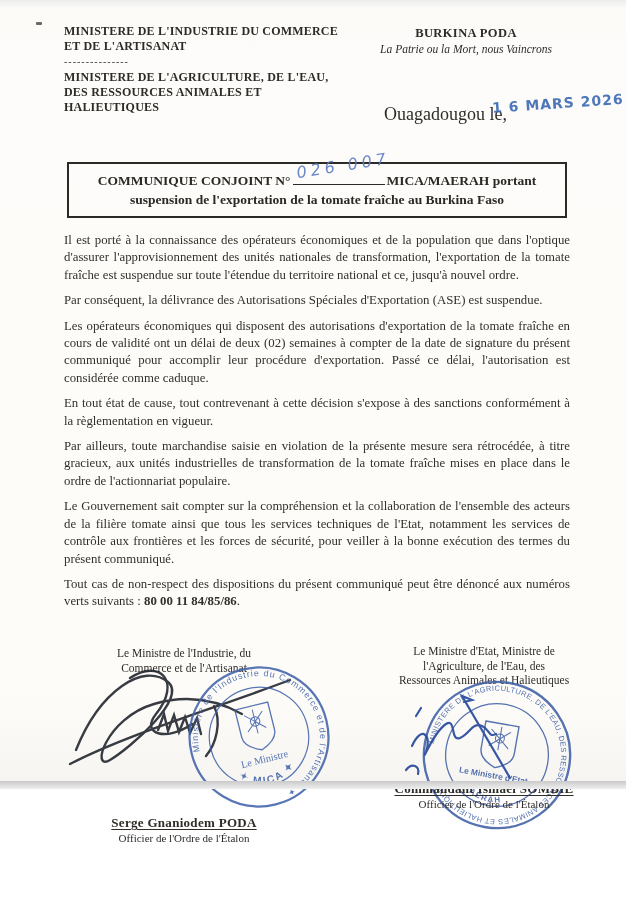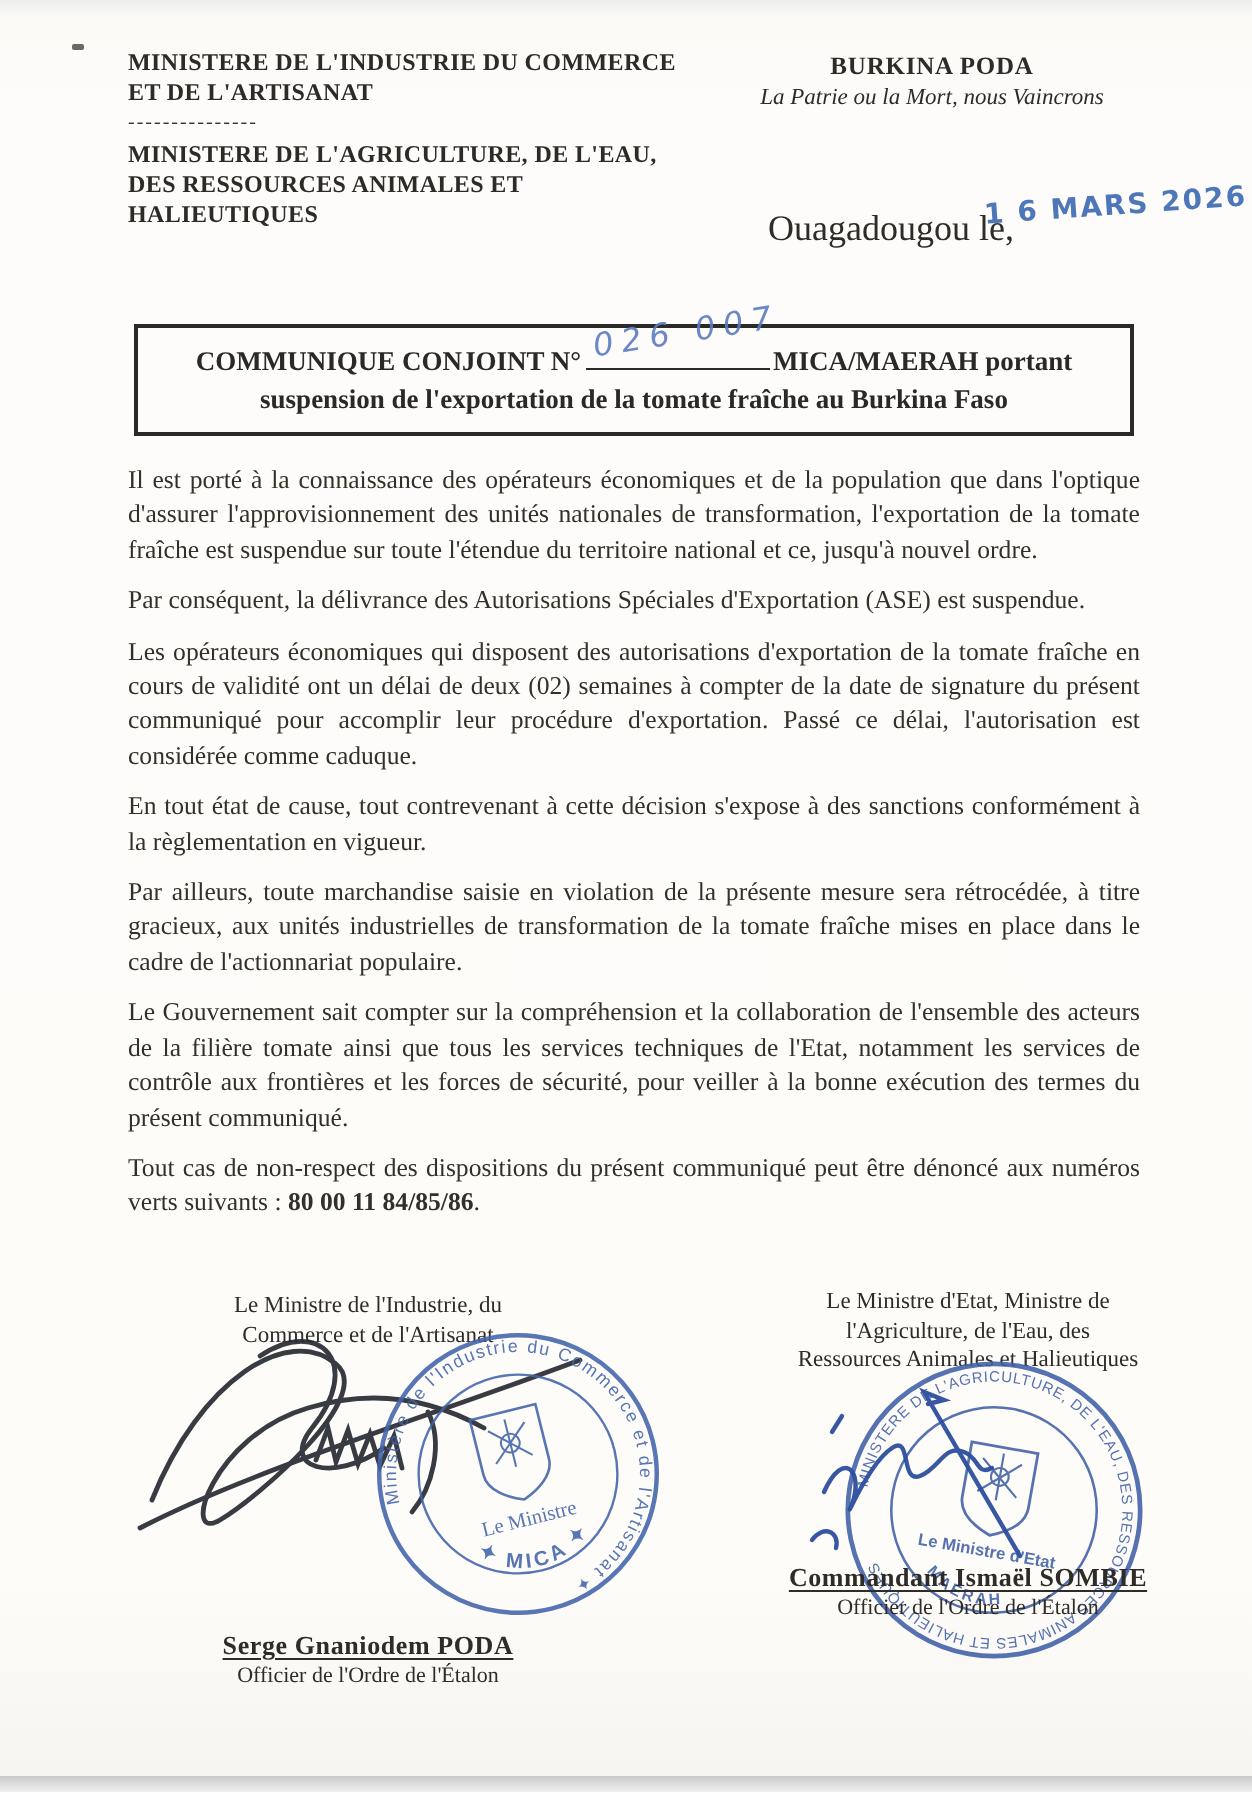--- a/index.html
+++ b/index.html
@@ -1,20 +1,20 @@
 <!DOCTYPE html>
 <html><head>
 <meta charset="utf-8">
 <style>
   * { margin:0; padding:0; box-sizing:border-box; }
   html,body { width:626px; height:900px; }
   body { font-family:"Liberation Serif", serif; background:#ffffff; position:relative; overflow:hidden; }
 
   .page {
-    position:absolute; left:0; top:0; width:626px; height:896px;
+    position:absolute; left:0; top:0; width:626px; height:789px;
     background:linear-gradient(180deg,#ededed 0%, #fbfaf7 1%, #fdfcfa 6%, #fdfcf9 88%, #f6f5f2 99%);
   }
   .bottom-strip{
     position:absolute; left:0; bottom:0; width:626px; height:8px;
     background:linear-gradient(180deg,#c9c9c9 0%, #dddddd 50%, #efefef 100%);
   }
 
   
   .hdr-left { position:absolute; left:64px; top:24px; width:282px; color:#2e2b27; }
   .hdr-left .ministry { font-weight:bold; font-size:12px; line-height:15px; letter-spacing:.2px; }
@@ -95,21 +95,21 @@
     </div>
     <div>suspension de l'exportation de la tomate fraîche au Burkina Faso</div>
   </div>
   <div class="handwritten-number">026 007</div>
 
   <div class="body-text">
     <p>Il est porté à la connaissance des opérateurs économiques et de la population que dans l'optique d'assurer l'approvisionnement des unités nationales de transformation, l'exportation de la tomate fraîche est suspendue sur toute l'étendue du territoire national et ce, jusqu'à nouvel ordre.</p>
     <p>Par conséquent, la délivrance des Autorisations Spéciales d'Exportation (ASE) est suspendue.</p>
     <p>Les opérateurs économiques qui disposent des autorisations d'exportation de la tomate fraîche en cours de validité ont un délai de deux (02) semaines à compter de la date de signature du présent communiqué pour accomplir leur procédure d'exportation. Passé ce délai, l'autorisation est considérée comme caduque.</p>
     <p>En tout état de cause, tout contrevenant à cette décision s'expose à des sanctions conformément à la règlementation en vigueur.</p>
-    <p>Par ailleurs, toute marchandise saisie en violation de la présente mesure sera rétrocédée, à titre gracieux, aux unités industrielles de transformation de la tomate fraîche mises en place dans le cadre de l'actionnariat populaire.</p>
+    <p>Par ailleurs, toute marchandise saisie en violation de la présente mesure sera rétrocédée, à titre gracieux, aux unités industrielles de transformation de la tomate fraîche mises en place dans le ordre de l'actionnariat populaire.</p>
     <p>Le Gouvernement sait compter sur la compréhension et la collaboration de l'ensemble des acteurs de la filière tomate ainsi que tous les services techniques de l'Etat, notamment les services de contrôle aux frontières et les forces de sécurité, pour veiller à la bonne exécution des termes du présent communiqué.</p>
     <p>
       <span>Tout cas de non-respect des dispositions du présent communiqué peut être dénoncé aux numéros verts suivants : </span><span class="hotline-number">80 00 11 84/85/86</span><span>.</span>
     </p>
   </div>
 
   <div class="sig-col sig-left">
     <div class="sig-title">Le Ministre de l'Industrie, du</div>
     <div class="sig-title">Commerce et de l'Artisanat</div>
   </div>

